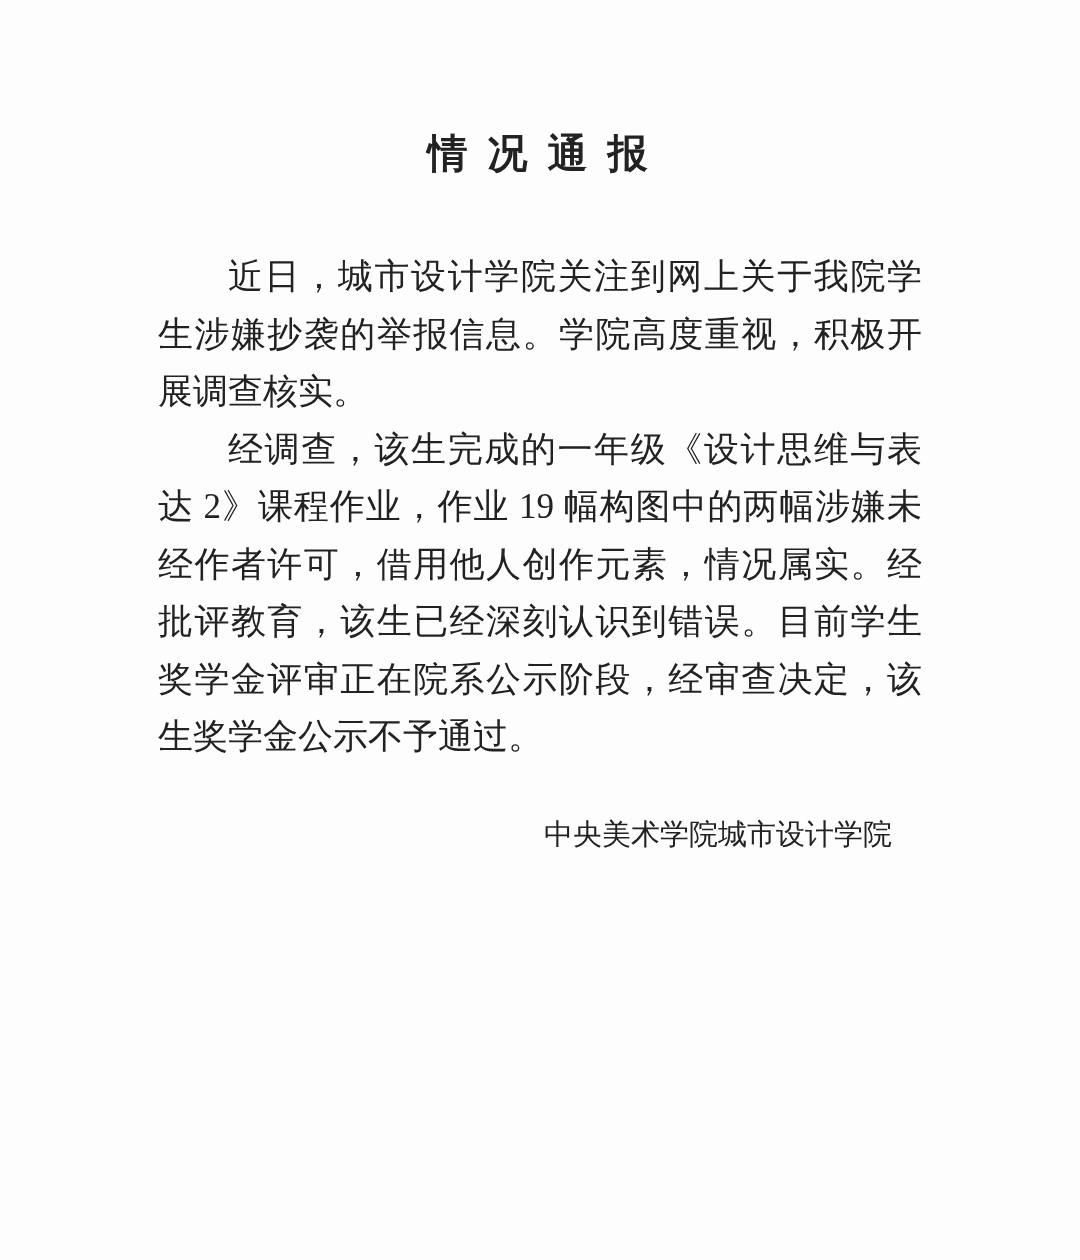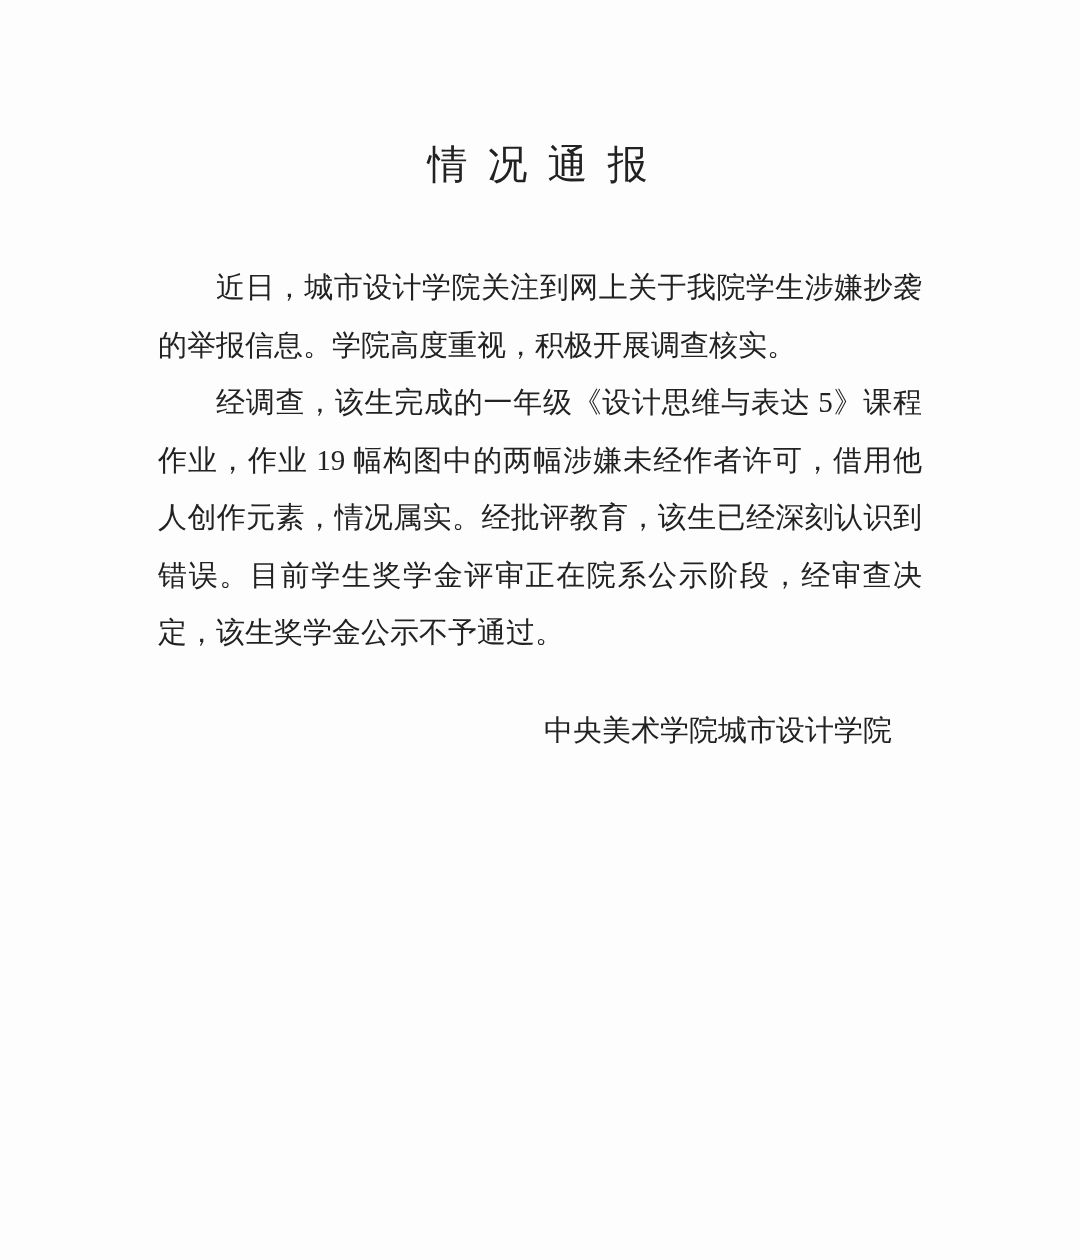--- a/index.html
+++ b/index.html
@@ -13,31 +13,31 @@
     height: 1260px;
     margin: 0 auto;
     background: #fdfdfd;
     box-sizing: border-box;
     padding: 130px 158px 0 158px;
     font-family: "Liberation Serif", "DejaVu Serif", serif;
     color: #222222;
     overflow: hidden;
   }
   .notice-title {
-    margin: 11px 0 70px 0;
+    margin: 0 0 70px 0;
     text-align: center;
     font-size: 40px;
     line-height: 48px;
-    font-weight: normal;
+    font-weight: bold;
     letter-spacing: 5px;
     white-space: nowrap;
   }
   .notice-body p {
     margin: 0;
-    font-size: 29px;
+    font-size: 35px;
     line-height: 57.5px;
     text-align: justify;
     text-justify: inter-ideograph;
     text-indent: 2em;
     word-break: break-all;
   }
   .signature-block {
     width: -moz-fit-content;
     width: fit-content;
     margin: 38px 30px 0 auto;
@@ -55,20 +55,20 @@
 </style>
 </head>
 <body>
 
 <div class="page">
 
   <h1 class="notice-title">情 况 通 报</h1>
 
   <div class="notice-body">
     <p>近日，城市设计学院关注到网上关于我院学生涉嫌抄袭的举报信息。学院高度重视，积极开展调查核实。</p>
-    <p>经调查，该生完成的一年级《设计思维与表达 5》课程作业，作业 19 幅构图中的两幅涉嫌未经作者许可，借用他人创作元素，情况属实。经批评教育，该生已经深刻认识到错误。目前学生奖学金评审正在院系公示阶段，经审查决定，该生奖学金公示不予通过。</p>
+    <p>经调查，该生完成的一年级《设计思维与表达 2》课程作业，作业 19 幅构图中的两幅涉嫌未经作者许可，借用他人创作元素，情况属实。经批评教育，该生已经深刻认识到错误。目前学生奖学金评审正在院系公示阶段，经审查决定，该生奖学金公示不予通过。</p>
   </div>
 
   <div class="signature-block">
     <span class="org">中央美术学院城市设计学院</span>
   </div>
 
 </div>
 
 </body></html>

